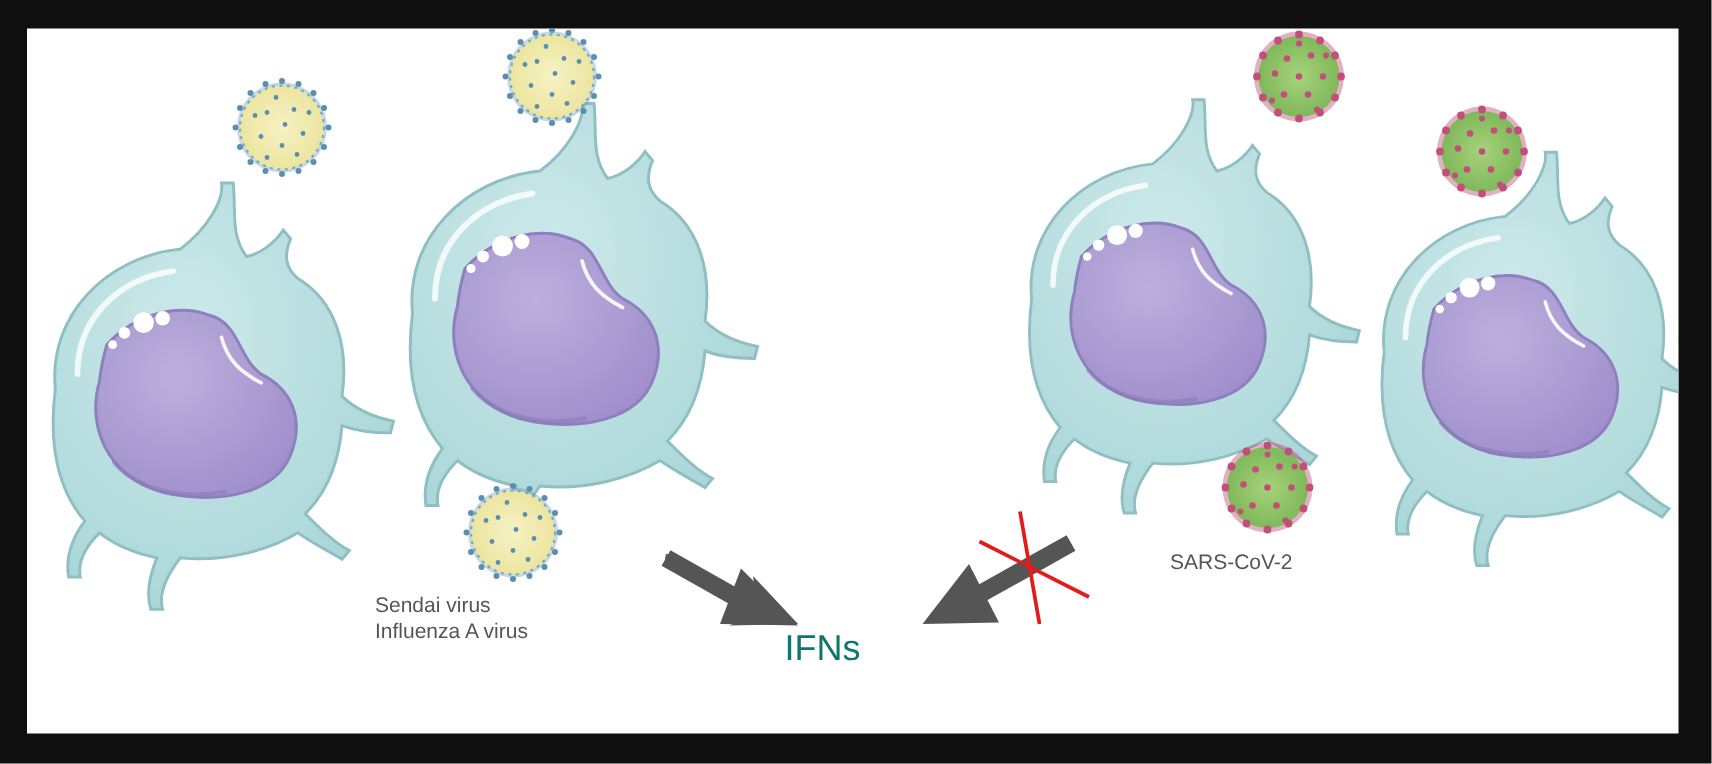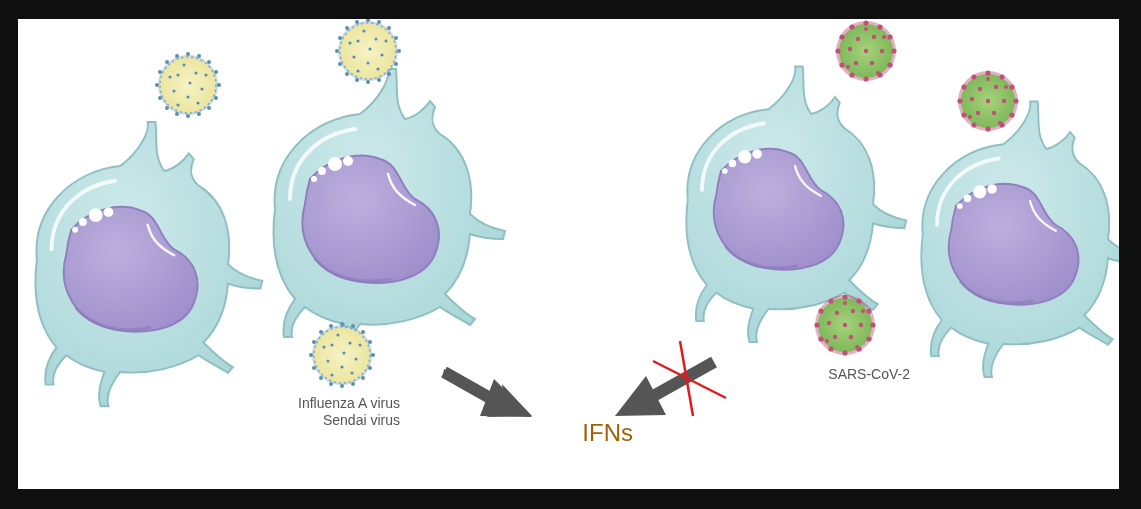--- a/index.html
+++ b/index.html
@@ -14,25 +14,25 @@
     position: absolute;
     left: 18px; top: 19px;
     width: 1101px; height: 470px;
     background: #ffffff;
     overflow: hidden;
   }
   svg#diagram { position: absolute; left: 0; top: 0; }
   .label {
     position: absolute;
     color: #555555;
-    text-align: right;
+    text-align: left;
     white-space: nowrap;
   }
   .virus-label { font-size: 14px; line-height: 17px; }
-  .out-label { font-size: 24px; line-height: 28px; color: #a16207; }
+  .out-label { font-size: 24px; line-height: 28px; color: #0f766e; }
 </style>
 </head>
 <body>
 
 <div id="panel">
   <svg id="diagram" width="1101" height="470" viewBox="0 0 1101 470">
     <defs>
       <radialGradient id="cyto" cx="40%" cy="35%" r="70%">
         <stop offset="0%" stop-color="#cde9ea"></stop>
         <stop offset="100%" stop-color="#a9d6d8"></stop>
@@ -169,22 +169,22 @@
       <line x1="696" y1="343" x2="630" y2="380" stroke="#555555" stroke-width="12"></line>
       <polygon points="628,357 597,397 648,396" fill="#555555"></polygon>
     </g>
     <g>
       <line x1="662" y1="322" x2="675" y2="397" stroke="#e21b1b" stroke-width="2.5"></line>
       <line x1="635" y1="342" x2="708" y2="379" stroke="#e21b1b" stroke-width="2.5"></line>
     </g>
   </svg>
 
   <div class="label virus-label" style="left:232px; top:376px; width:150px;">
+    <div>Sendai virus</div>
     <div>Influenza A virus</div>
-    <div>Sendai virus</div>
   </div>
 
   <div class="label virus-label" style="left:762px; top:347px; width:130px;">SARS-CoV-2</div>
 
   <div class="label out-label" style="left:505px; top:400px; width:110px;">
     <div>IFNs</div>
   </div>
 </div>
 
 </body></html>

